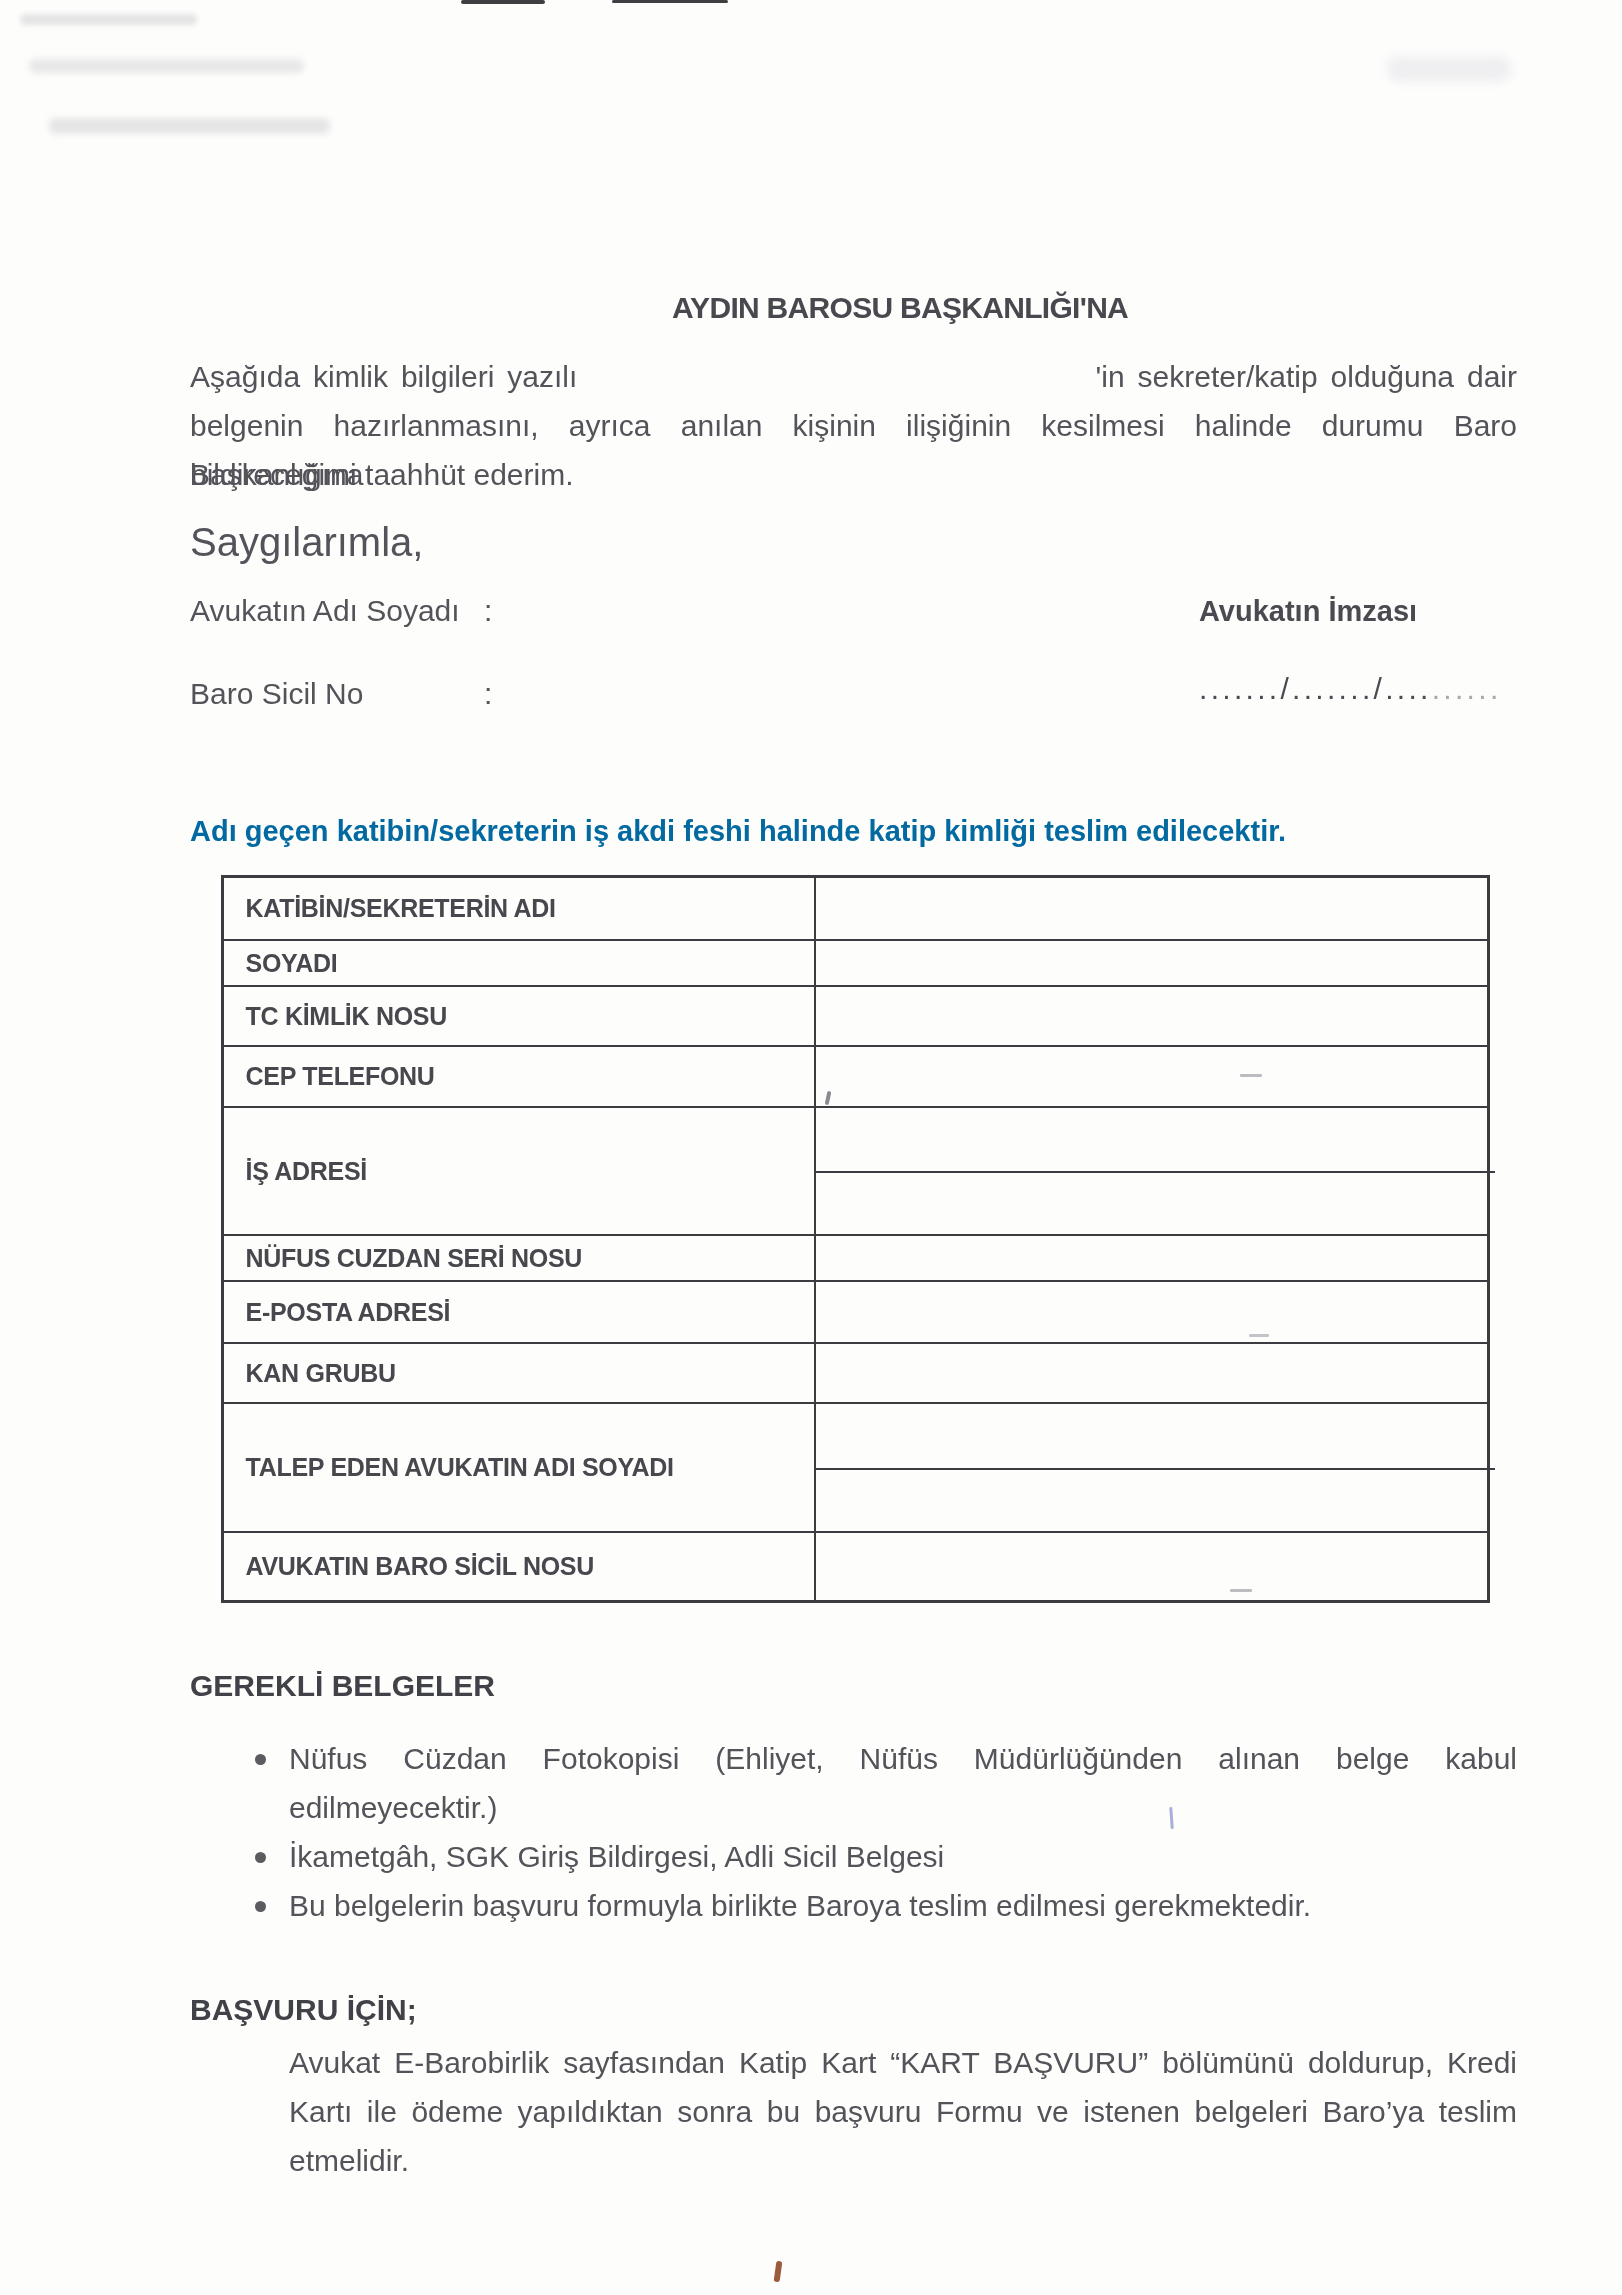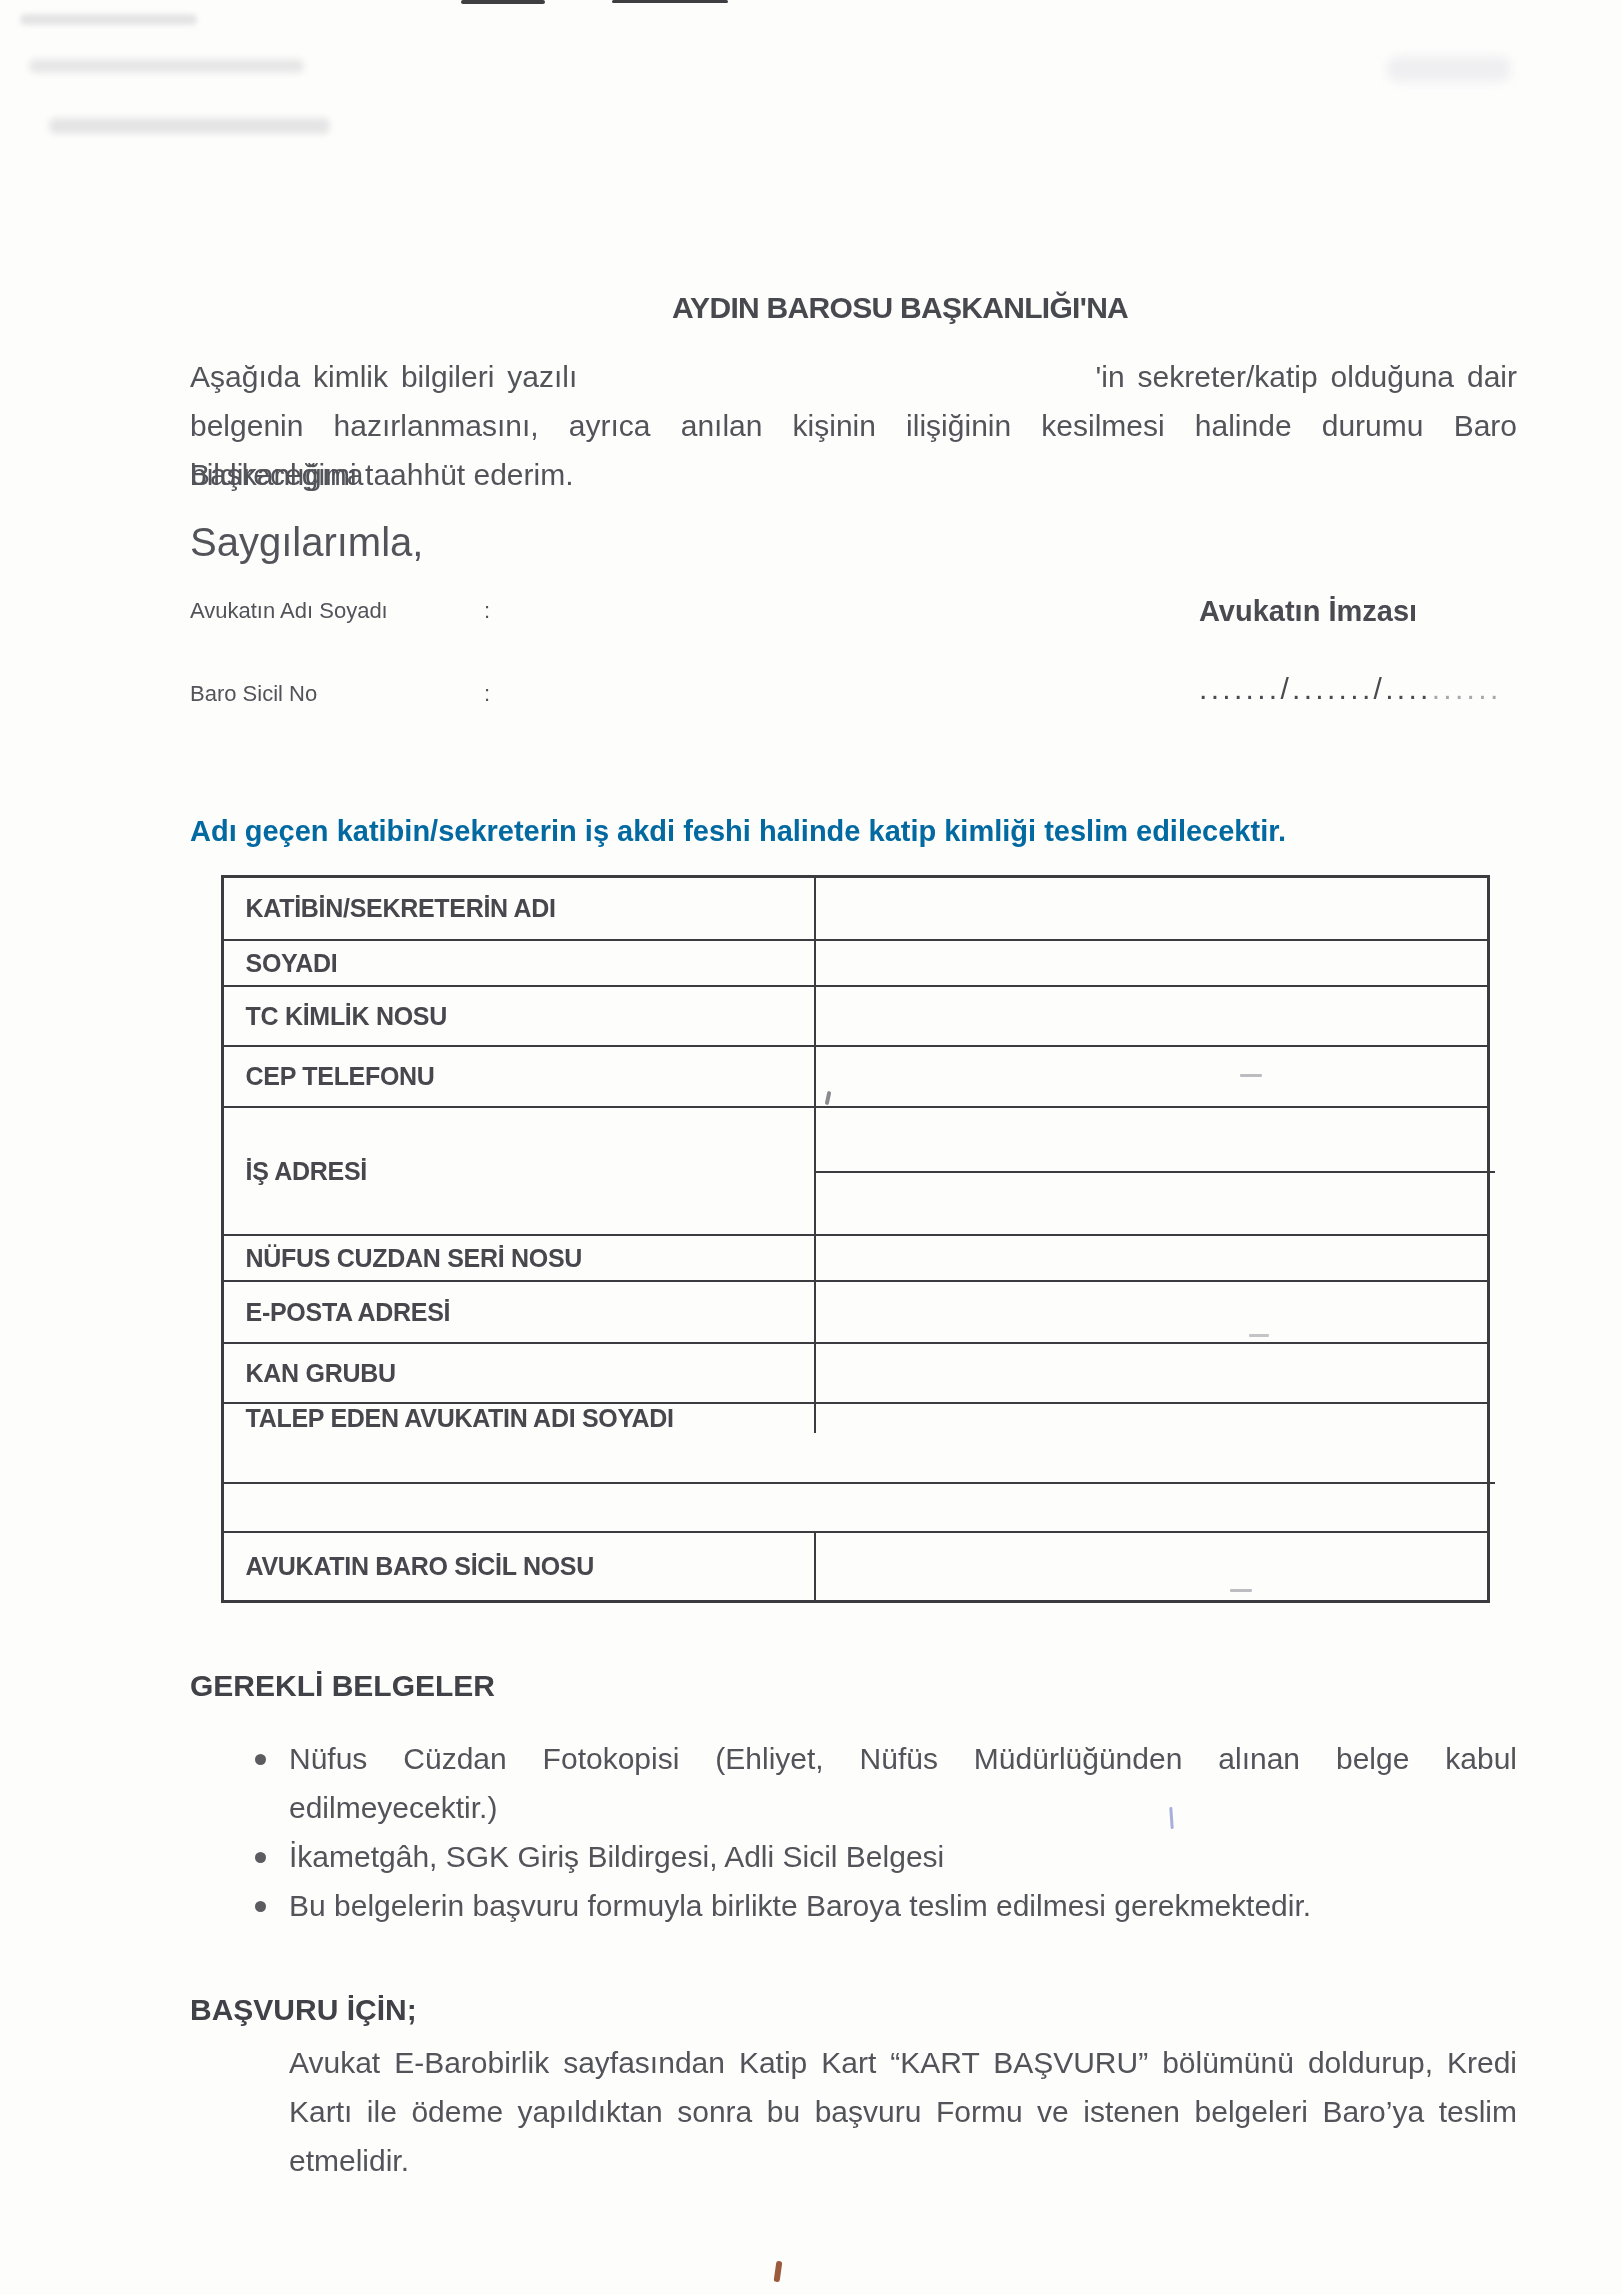--- a/index.html
+++ b/index.html
@@ -21,21 +21,21 @@
     color:#48484f;
   }
   
   .intro{position:absolute;left:190px;width:1327px;top:352px;font-size:30px;}
   .iline{height:49px;line-height:49px;white-space:nowrap;}
   .flexline{display:flex;justify-content:space-between;}
   .flexline span{word-spacing:4.6px;}
   .just{text-align:justify;text-align-last:justify;word-spacing:2.6px;white-space:normal;}
   .closing{position:absolute;left:190px;top:518px;font-size:40px;line-height:49px;}
   
-  .field-row{position:absolute;left:190px;display:flex;font-size:22px;line-height:41px;}
+  .field-row{position:absolute;left:190px;display:flex;font-size:30px;line-height:41px;}
   .field-row .flabel{width:294px;flex:none;}
   .row-name{top:590px;}
   .row-registry{top:673px;}
   .sig-label{
     position:absolute;left:1199px;top:593px;
     font-size:29px;font-weight:bold;color:#4a4a51;line-height:37px;
   }
   .date-dots{
     position:absolute;left:1199px;top:664px;
     font-size:30px;letter-spacing:3.3px;color:#4a4a50;line-height:49px;white-space:nowrap;
@@ -57,21 +57,21 @@
     width:592px;flex:none;box-sizing:border-box;border-right:2.6px solid #3b3b40;
     display:flex;align-items:center;padding-left:21.6px;
     font-size:25px;font-weight:bold;letter-spacing:-0.3px;color:#47474d;
   }
   .tvalue{flex:1;position:relative;}
   .tvalue.writeline::after{
     content:"";position:absolute;left:0;right:-7.9px;top:50%;
     border-top:2.6px solid #3b3b40;
   }
   .h97{height:63px;}.h88{height:46px;}.h92{height:60px;}.h93{height:61px;}
-  .h195{height:128px;}.h94{height:62px;}.h197{height:129px;flex-direction:column;}.h103{height:67px;}
+  .h195{height:128px;}.h94{height:62px;}.h197{height:129px;}.h103{height:67px;}
   
   .sec-heading{
     position:absolute;left:190px;
     font-size:30px;font-weight:bold;color:#414148;line-height:41px;
   }
   .hd-docs{top:1665px;}
   .hd-apply{top:1989px;}
   .bullets{position:absolute;left:190px;width:1327px;top:1734px;font-size:30px;}
   .bullet{display:flex;}
   .bdot{

